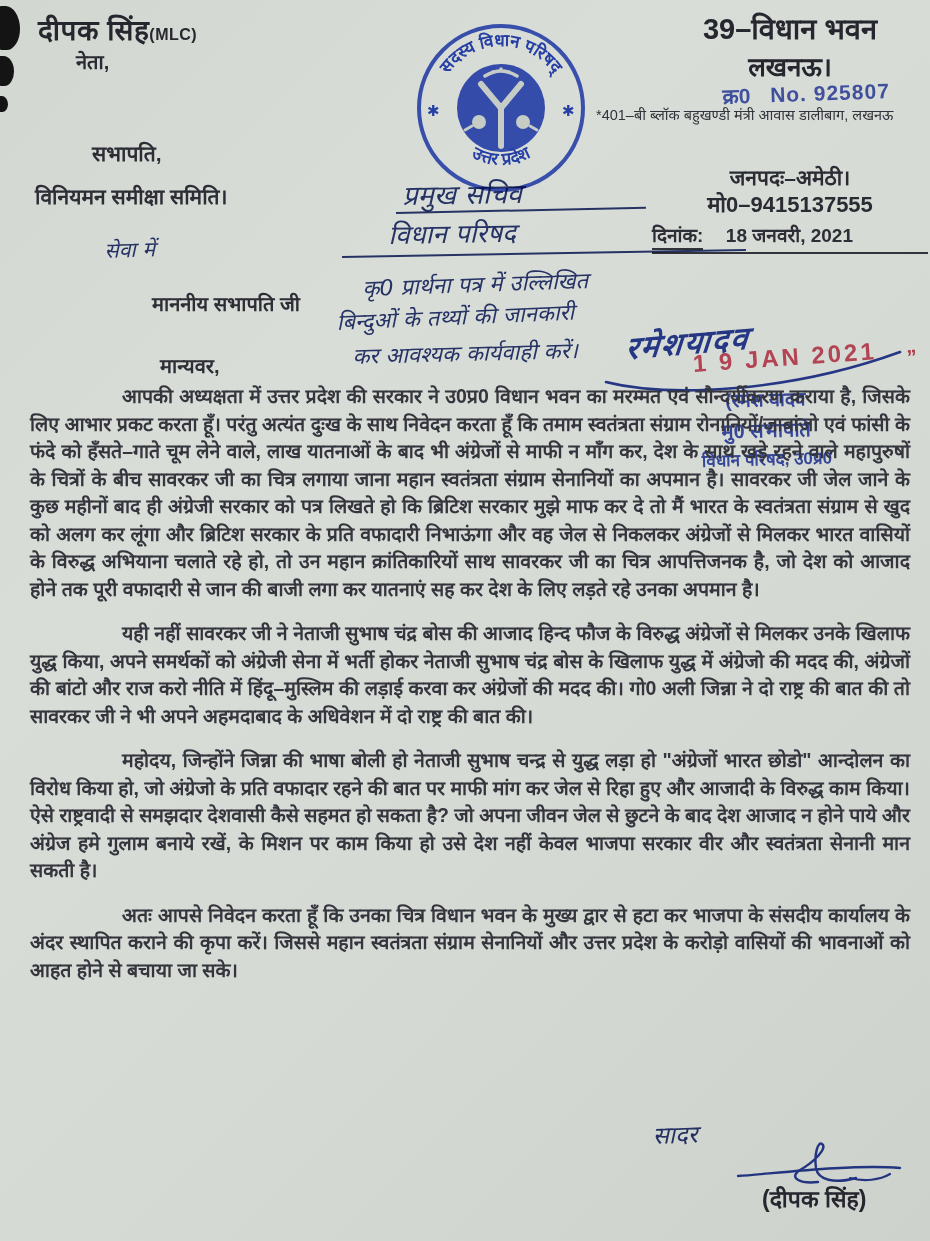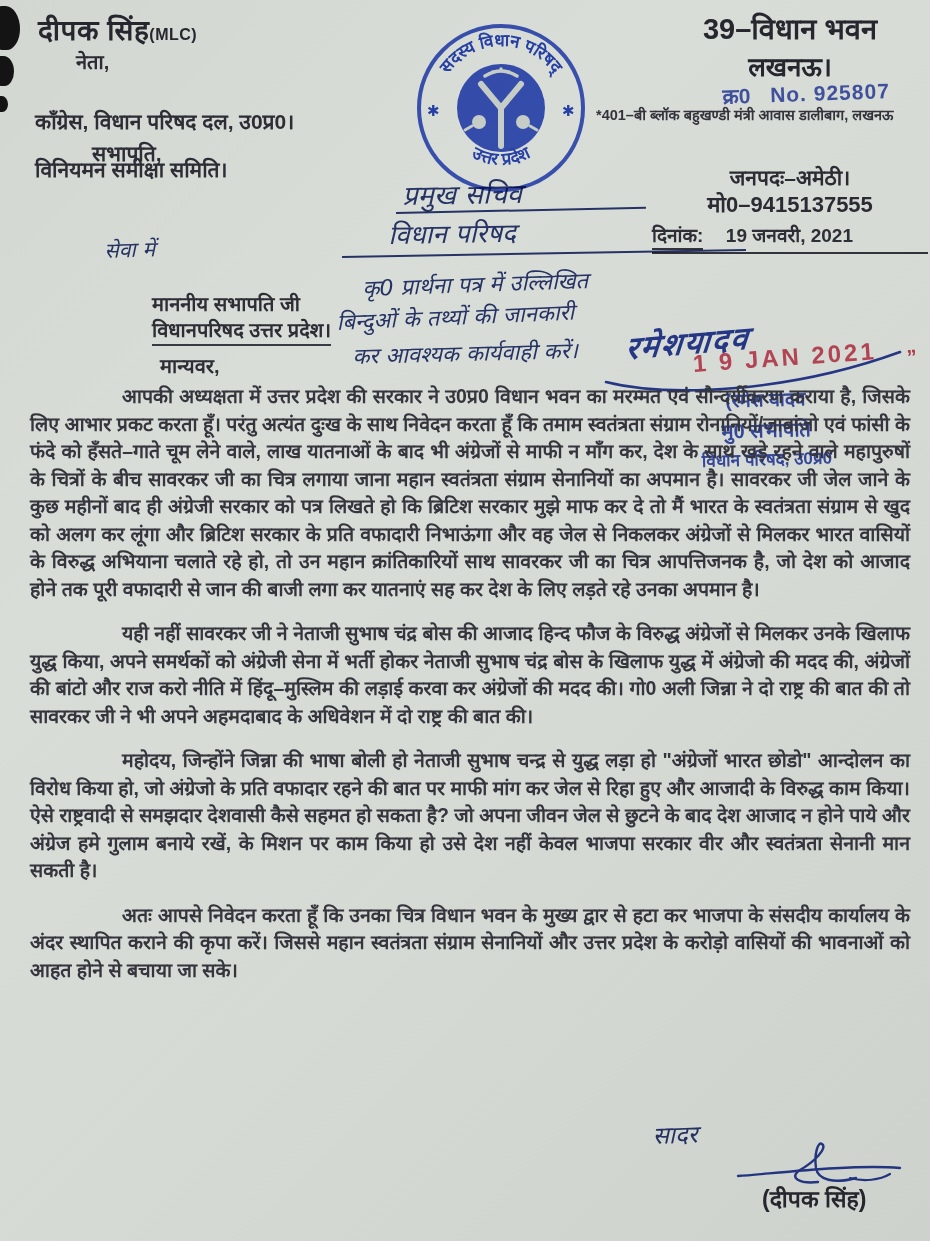--- a/index.html
+++ b/index.html
@@ -12,21 +12,21 @@
   
   .blob{background:#141414;border-radius:40% 60% 55% 45%;}
   
   .hl-name{font-size:28px;font-weight:bold;color:#26262e;letter-spacing:.5px;}
   .hl-name .mlc{font-size:16px;font-weight:bold;}
   .hl-sub{font-size:20px;font-weight:bold;color:#2b2b33;}
   .hl-line{font-size:21px;font-weight:bold;color:#2d2d35;}
   
   .hr-big{font-size:29px;font-weight:bold;color:#26262e;}
   .hr-mid{font-size:26px;font-weight:bold;color:#26262e;}
-  .hr-small{font-size:14.5px;font-weight:bold;color:#33333b;white-space:nowrap;text-align:right;}
+  .hr-small{font-size:14.5px;font-weight:normal;color:#33333b;white-space:nowrap;text-align:right;}
   .hr-addr{font-size:18px;font-weight:bold;color:#2e2e36;}
   .hr-addr2{font-size:21px;font-weight:bold;color:#2b2b33;}
   .hr-mob{font-size:22px;font-weight:bold;color:#2b2b33;}
   .hr-date{font-size:19px;font-weight:bold;color:#2e2e36;}
   
   .hw{
     font-family:"DejaVu Sans","Liberation Sans",sans-serif;
     color:#2c3a77;mix-blend-mode:multiply;white-space:nowrap;
     transform-origin:left top;font-style:italic;
   }
@@ -50,23 +50,22 @@
 <body>
 
 <div class="page">
 
   <div class="abs blob" style="left:-8px;top:6px;width:28px;height:44px;"></div>
   <div class="abs blob" style="left:-6px;top:56px;width:20px;height:30px;"></div>
   <div class="abs blob" style="left:-4px;top:96px;width:12px;height:16px;"></div>
 
   <div class="abs hl-name" style="left:38px;top:10px;text-align:right;"><span>दीपक सिंह</span><span class="mlc">(MLC)</span></div>
   <div class="abs hl-sub" style="left:76px;top:48px;">नेता,</div>
-  <div class="abs hl-line" style="left:35px;top:107px;">काँग्रेस, विधान परिषद दल, उ0प्र0।</div>
   <div class="abs hl-line" style="left:92px;top:139px;">सभापति,</div>
-  <div class="abs hl-line" style="left:35px;top:155px;">विनियमन समीक्षा समिति।</div>
+  <div class="abs hl-line" style="left:35px;top:182px;">विनियमन समीक्षा समिति।</div>
 
   <div class="abs" style="left:415px;top:22px;mix-blend-mode:multiply;">
     <svg width="172" height="172" viewBox="0 0 172 172">
       <defs>
         <path id="arcTop" d="M 22,88 A 64,64 0 0 1 150,88" fill="none"></path>
         <path id="arcBot" d="M 30,100 A 58,58 0 0 0 142,100" fill="none"></path>
       </defs>
       <circle cx="86" cy="86" r="82" fill="none" stroke="#2c49c4" stroke-width="4" opacity="0.9"></circle>
       <circle cx="86" cy="86" r="44" fill="#2c49c4" opacity="0.92"></circle>
 
@@ -94,21 +93,21 @@
     </svg>
   </div>
 
   <div class="abs hr-big" style="left:660px;top:8px;width:260px;text-align:center;">39–विधान भवन</div>
   <div class="abs hr-mid" style="left:660px;top:48px;width:260px;text-align:center;">लखनऊ।</div>
   <div class="abs hr-small" style="left:596px;top:104px;">*401–बी ब्लॉक बहुखण्डी मंत्री आवास डालीबाग, लखनऊ</div>
   <div class="abs hr-addr2" style="left:655px;top:163px;width:270px;text-align:center;">जनपदः–अमेठी।</div>
   <div class="abs hr-mob" style="left:655px;top:188px;width:270px;text-align:center;">मो0–9415137555</div>
   <div class="abs" style="left:652px;top:222px;width:276px;border-bottom:2px solid #33333b;padding-bottom:4px;">
     <span class="hr-date" style="border-bottom:2px solid #33333b;padding-bottom:2px;">दिनांक:</span>
-    <span class="hr-date" style="margin-left:18px;">19 जनवरी, 2021</span>
+    <span class="hr-date" style="margin-left:18px;">18 जनवरी, 2021</span>
   </div>
 
   <div class="abs stamp-blue" style="left:722px;top:82px;font-size:21px;transform:rotate(-2deg);opacity:.85;">
     <span>क्र0</span>
     <span style="margin-left:14px;letter-spacing:1px;">No. 925807</span>
   </div>
 
   <div class="abs hw" style="left:104px;top:236px;font-size:21px;transform:rotate(-2deg);">सेवा में</div>
 
   <div class="abs hw" style="left:402px;top:176px;font-size:27px;transform:rotate(-1deg);">प्रमुख सचिव</div>
@@ -128,21 +127,20 @@
   <div class="abs stamp-red" style="left:692px;top:350px;font-size:24px;letter-spacing:3px;transform:rotate(-4deg);opacity:.92;">1 9 JAN 2021</div>
   <div class="abs stamp-red" style="left:906px;top:346px;font-size:20px;transform:rotate(-4deg);">”</div>
 
   <div class="abs stamp-blue" style="left:700px;top:388px;font-size:19px;transform:rotate(-1.5deg);opacity:.9;text-align:center;">
     <div>(रमेश यादव</div>
     <div style="margin-top:4px;font-size:20px;">मु0 सभापति</div>
     <div style="margin-top:4px;font-size:17px;">विधान परिषद, उ0प्र0</div>
   </div>
 
   <div class="abs addr1" style="left:152px;top:290px;">माननीय सभापति जी</div>
-  <div class="abs addr2" style="left:152px;top:316px;">विधानपरिषद उत्तर प्रदेश।</div>
   <div class="abs salut" style="left:160px;top:352px;">मान्यवर,</div>
 
   <div class="body-wrap">
     <p class="para">आपकी अध्यक्षता में उत्तर प्रदेश की सरकार ने उ0प्र0 विधान भवन का मरम्मत एवं सौन्दर्यीकरण कराया है, जिसके लिए आभार प्रकट करता हूँ। परंतु अत्यंत दुःख के साथ निवेदन करता हूँ कि तमाम स्वतंत्रता संग्राम रोनानियों/जाबांजो एवं फांसी के फंदे को हँसते–गाते चूम लेने वाले, लाख यातनाओं के बाद भी अंग्रेजों से माफी न माँग कर, देश के साथ खड़े रहने वाले महापुरुषों के चित्रों के बीच सावरकर जी का चित्र लगाया जाना महान स्वतंत्रता संग्राम सेनानियों का अपमान है। सावरकर जी जेल जाने के कुछ महीनों बाद ही अंग्रेजी सरकार को पत्र लिखते हो कि ब्रिटिश सरकार मुझे माफ कर दे तो मैं भारत के स्वतंत्रता संग्राम से खुद को अलग कर लूंगा और ब्रिटिश सरकार के प्रति वफादारी निभाऊंगा और वह जेल से निकलकर अंग्रेजों से मिलकर भारत वासियों के विरुद्ध अभियाना चलाते रहे हो, तो उन महान क्रांतिकारियों साथ सावरकर जी का  चित्र आपत्तिजनक है, जो देश को आजाद होने तक पूरी वफादारी से जान की बाजी लगा कर यातनाएं सह कर देश के लिए लड़ते रहे उनका अपमान है।</p>
     <p class="para">यही नहीं सावरकर जी ने नेताजी सुभाष चंद्र बोस की आजाद हिन्द फौज के विरुद्ध अंग्रेजों से मिलकर उनके खिलाफ युद्ध किया, अपने समर्थकों को अंग्रेजी सेना में भर्ती होकर नेताजी सुभाष चंद्र बोस के खिलाफ युद्ध में अंग्रेजो की मदद की, अंग्रेजों की बांटो और राज करो नीति में हिंदू–मुस्लिम की लड़ाई करवा कर अंग्रेजों की मदद की। गो0 अली जिन्ना ने दो राष्ट्र की बात की तो सावरकर जी ने भी अपने अहमदाबाद के अधिवेशन में दो राष्ट्र की बात की।</p>
     <p class="para">महोदय, जिन्होंने जिन्ना की भाषा बोली हो नेताजी सुभाष चन्द्र से युद्ध लड़ा हो "अंग्रेजों भारत छोडो" आन्दोलन का विरोध किया हो, जो अंग्रेजो के प्रति वफादार रहने की बात पर माफी मांग कर जेल से रिहा हुए और आजादी के विरुद्ध काम किया। ऐसे राष्ट्रवादी से समझदार देशवासी कैसे सहमत हो सकता है? जो अपना जीवन जेल से छुटने के बाद देश आजाद न होने पाये और अंग्रेज हमे गुलाम बनाये रखें, के मिशन पर काम किया हो उसे देश नहीं केवल भाजपा सरकार वीर और स्वतंत्रता सेनानी मान सकती है।</p>
     <p class="para">अतः आपसे निवेदन करता हूँ कि उनका चित्र विधान भवन के मुख्य द्वार से हटा कर भाजपा के संसदीय कार्यालय के अंदर स्थापित कराने की कृपा करें।   जिससे महान स्वतंत्रता संग्राम सेनानियों और उत्तर प्रदेश के करोड़ो वासियों की भावनाओं को आहत होने से बचाया जा सके।</p>
   </div>
 
   <div class="abs hw" style="left:652px;top:1118px;font-size:24px;transform:rotate(-2deg);">सादर</div>

